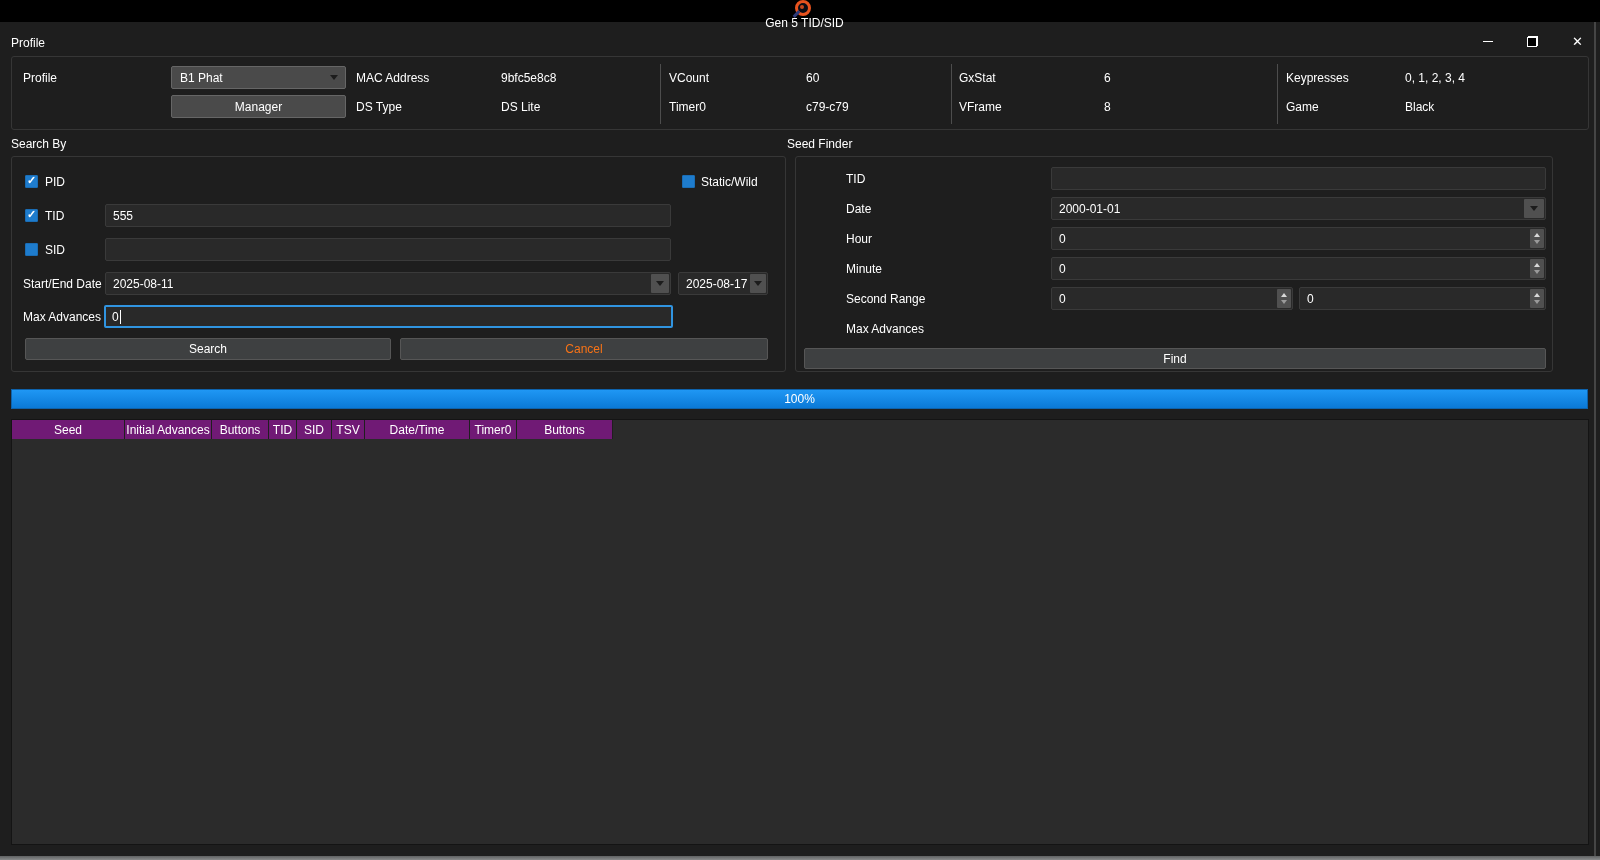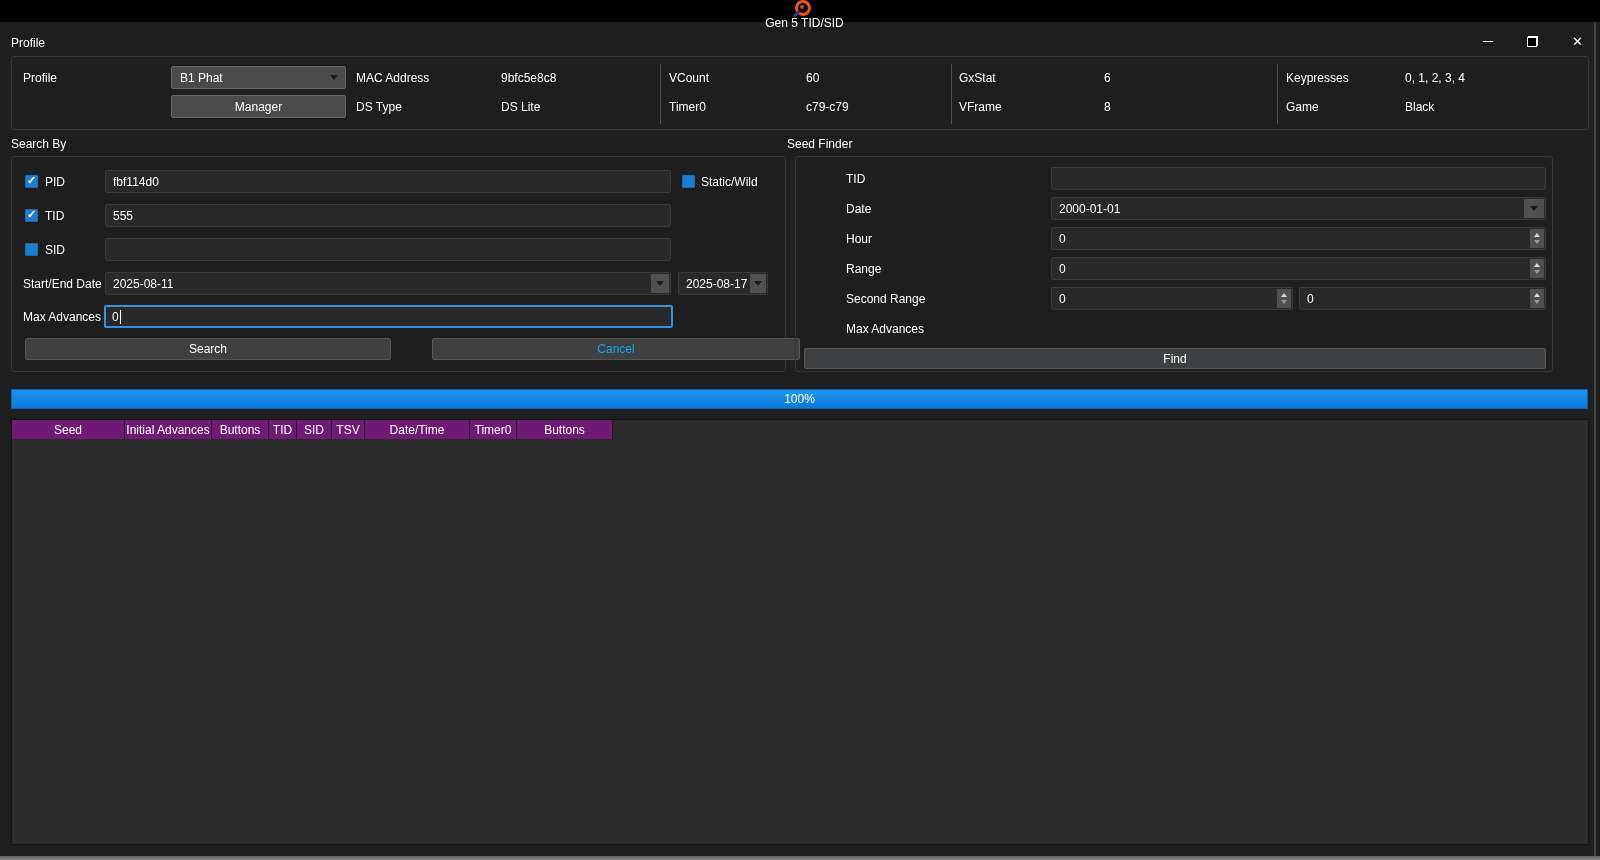--- a/index.html
+++ b/index.html
@@ -44,21 +44,21 @@
   .arr-dn { width:0; height:0; border-left:4px solid transparent; border-right:4px solid transparent; border-top:5px solid #1c1c1c; }
   .spin-btn { position:absolute; right:1px; top:1px; bottom:1px; width:14px; background:#505050; border-radius:1px;
               display:flex; flex-direction:column; align-items:center; justify-content:space-evenly; }
   .arr-up-s { width:0; height:0; border-left:3px solid transparent; border-right:3px solid transparent; border-bottom:4px solid #d8d8d8; }
   .arr-dn-s { width:0; height:0; border-left:3px solid transparent; border-right:3px solid transparent; border-top:4px solid #9a9a9a; }
   .checkbox { position:absolute; width:13px; height:13px; background:#1e7ccd; border:1px solid #1a6db5; border-radius:1px; }
   .checkbox.checked::after { content:"\2713"; position:absolute; left:1px; top:-2px; color:#fff; font-size:11px; font-weight:bold; }
   .btn { position:absolute; background:#3e4041; border:1px solid #565656; border-radius:2px;
          display:flex; align-items:center; justify-content:center; color:#fff; white-space:nowrap; }
   .btn.light { background:#4a4a4a; border-color:#666; }
-  .btn.disabled { color:#0ea5e9;margin-left:32px; }
+  .btn.disabled { color:#f97316; }
   .combo { position:absolute; background:#4a4a4a; border:1px solid #666; border-radius:2px;
            display:flex; align-items:center; padding:0 8px; color:#fff; }
   .combo .drop-btn { background:transparent; }
 
   
   .progress { position:absolute; left:11px; top:389px; width:1577px; height:20px;
               background:linear-gradient(#1f97f4,#0b79d6); border:1px solid #0e62ab; border-radius:0;
               display:flex; align-items:center; justify-content:center; color:#fff; }
   .rtable { position:absolute; left:11px; top:419px; width:1578px; height:426px; background:#2b2b2b; border:1px solid #141414; }
   .thead { display:flex; height:19px; }
@@ -125,23 +125,20 @@
   <div class="val" style="left:1393px; top:9px;">0, 1, 2, 3, 4</div>
   <div class="lbl" style="left:1274px; top:38px;">Game</div>
   <div class="val" style="left:1393px; top:38px;">Black</div>
 </div>
 
 <div class="section-label" style="left:11px; top:137px;">Search By</div>
 <div class="gbox" style="left:11px; top:156px; width:775px; height:216px;">
 
   <div class="checkbox checked" style="left:13px; top:18px;"></div>
   <div class="lbl" style="left:33px; top:13px;">PID</div>
-  <div class="field" style="left:93px; top:13px; width:566px; height:23px;">
-    <span>fbf114d0</span>
-  </div>
   <div class="checkbox" style="left:670px; top:18px;"></div>
   <div class="lbl" style="left:689px; top:13px;">Static/Wild</div>
 
   <div class="checkbox checked" style="left:13px; top:52px;"></div>
   <div class="lbl" style="left:33px; top:47px;">TID</div>
   <div class="field" style="left:93px; top:47px; width:566px; height:23px;">
     <span>555</span>
   </div>
 
   <div class="checkbox" style="left:13px; top:86px;"></div>
@@ -196,21 +193,21 @@
 
   <div class="lbl" style="left:50px; top:70px;">Hour</div>
   <div class="field" style="left:255px; top:70px; width:495px; height:23px;">
     <span>0</span>
     <span class="spin-btn">
         <span class="arr-up-s"></span>
         <span class="arr-dn-s"></span>
       </span>
   </div>
 
-  <div class="lbl" style="left:50px; top:100px;">Range</div>
+  <div class="lbl" style="left:50px; top:100px;">Minute</div>
   <div class="field" style="left:255px; top:100px; width:495px; height:23px;">
     <span>0</span>
     <span class="spin-btn">
         <span class="arr-up-s"></span>
         <span class="arr-dn-s"></span>
       </span>
   </div>
 
   <div class="lbl" style="left:50px; top:130px;">Second Range</div>
   <div class="field" style="left:255px; top:130px; width:242px; height:23px;">

